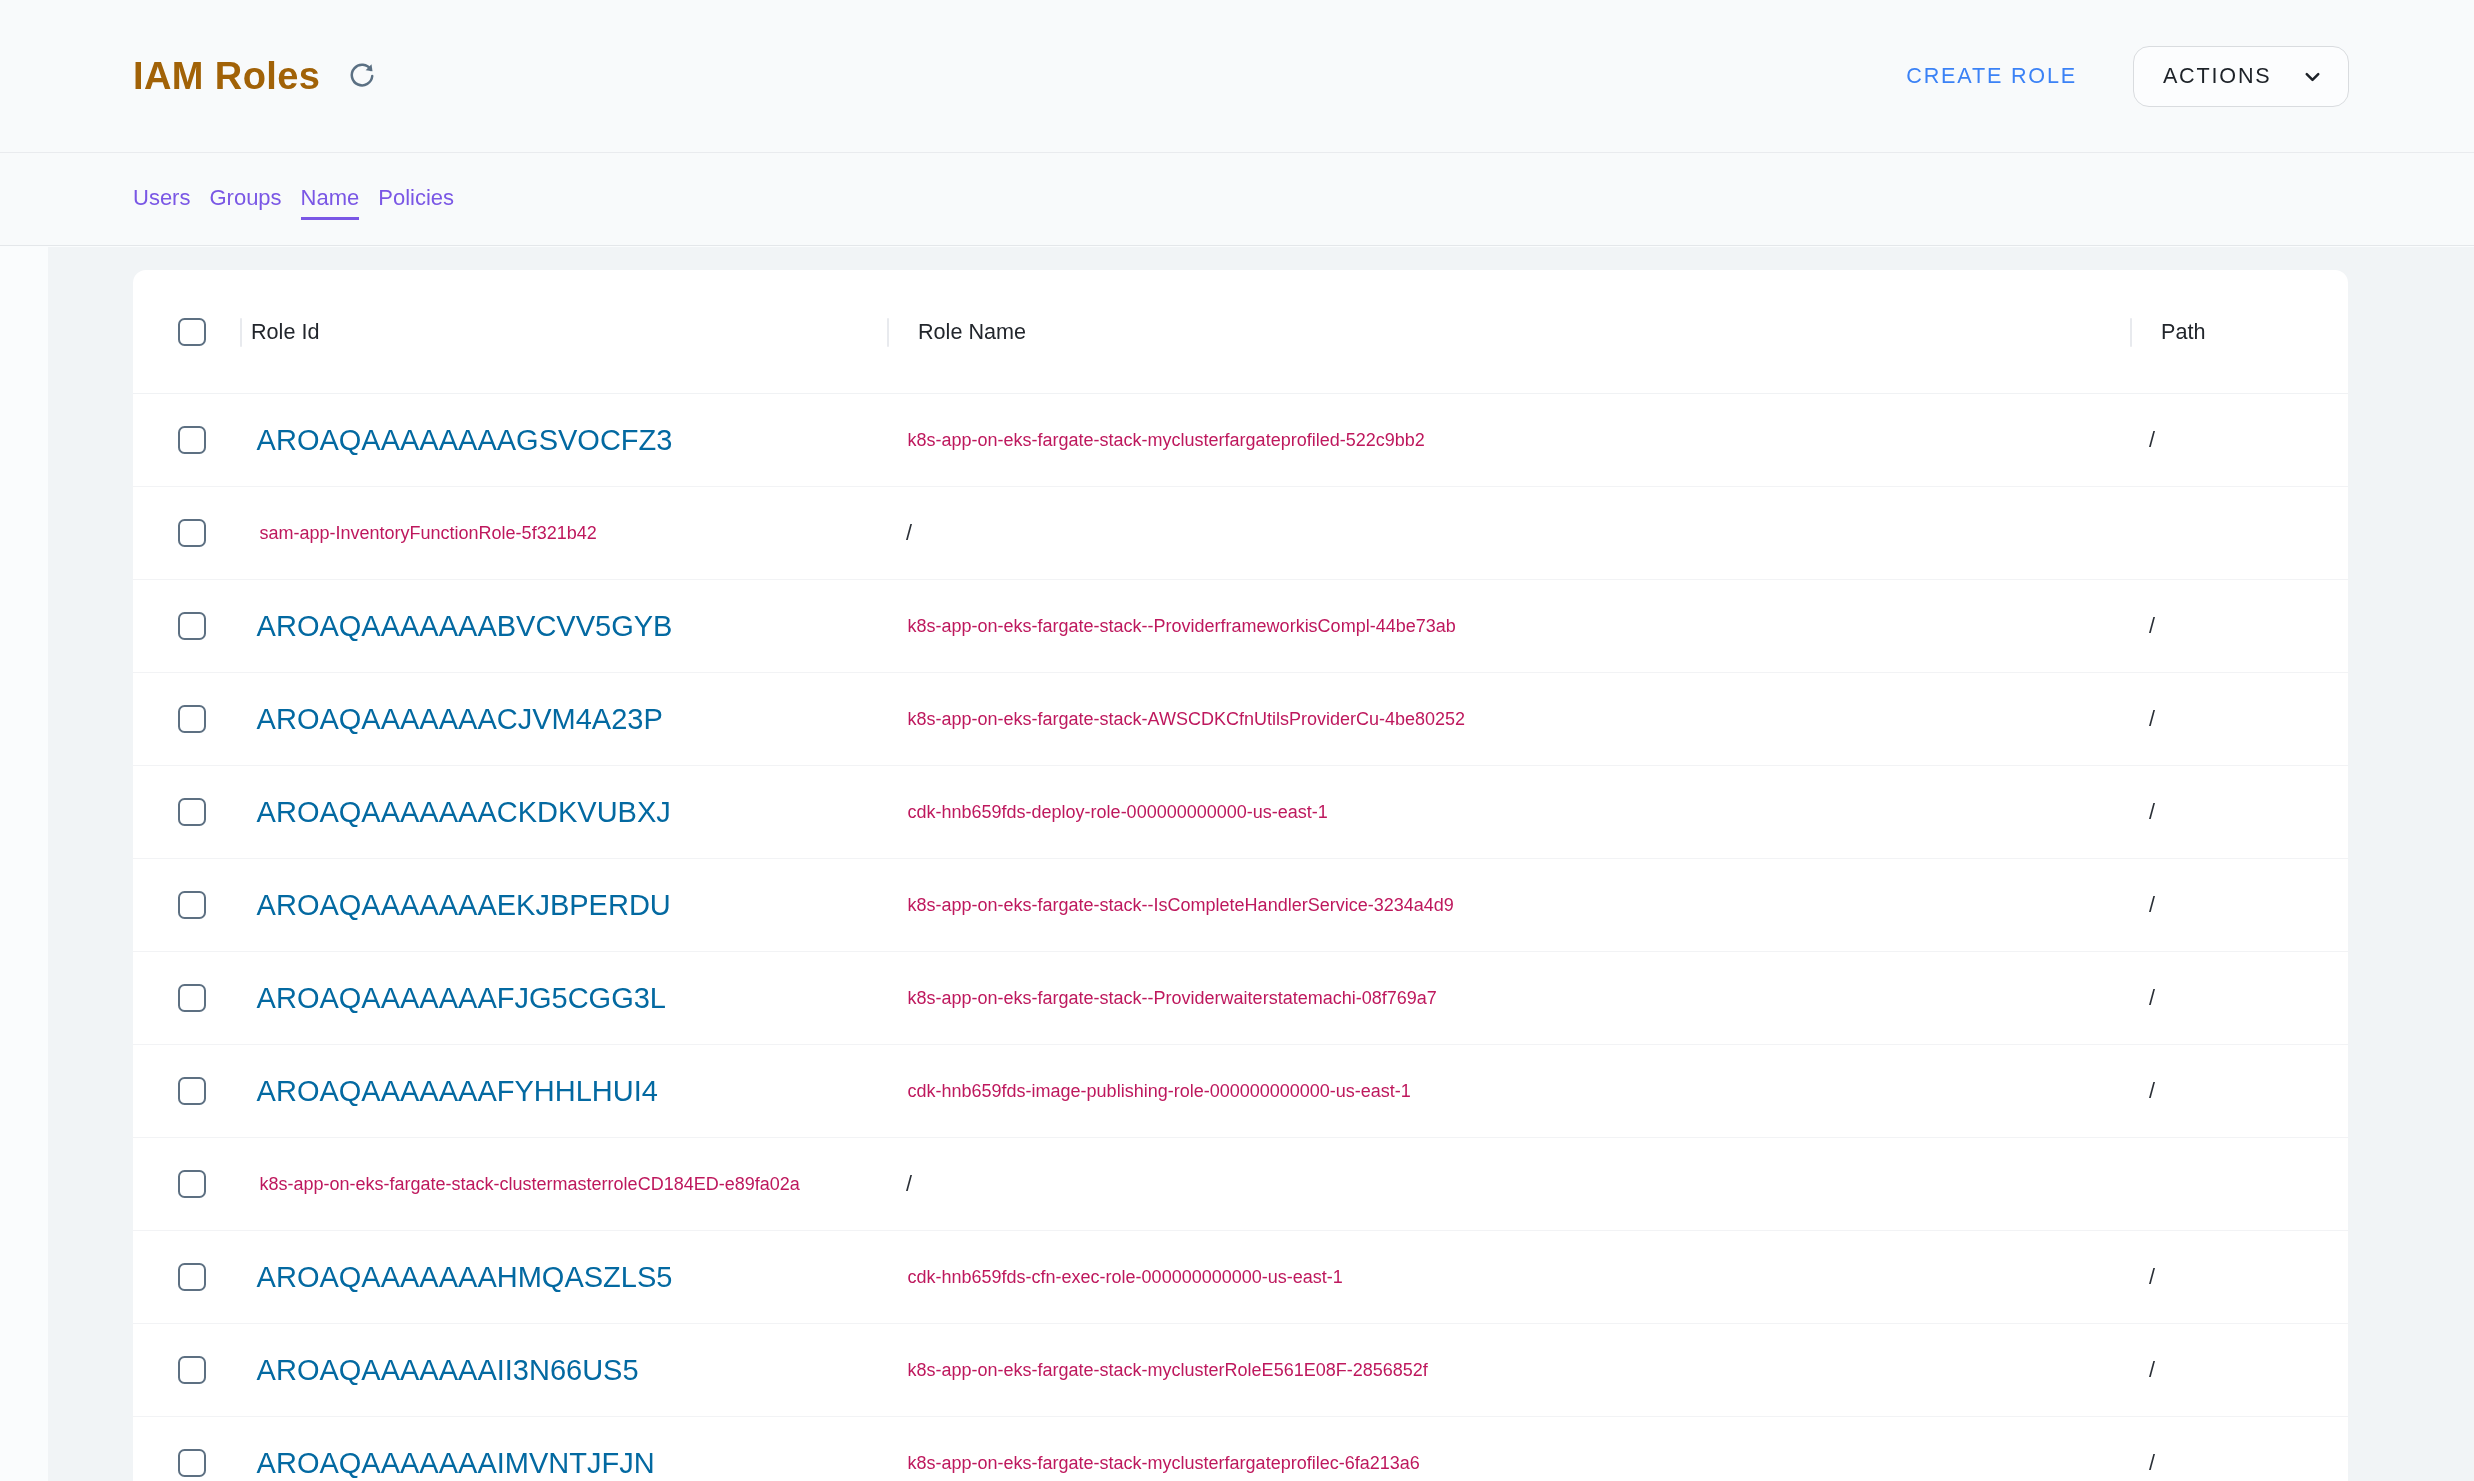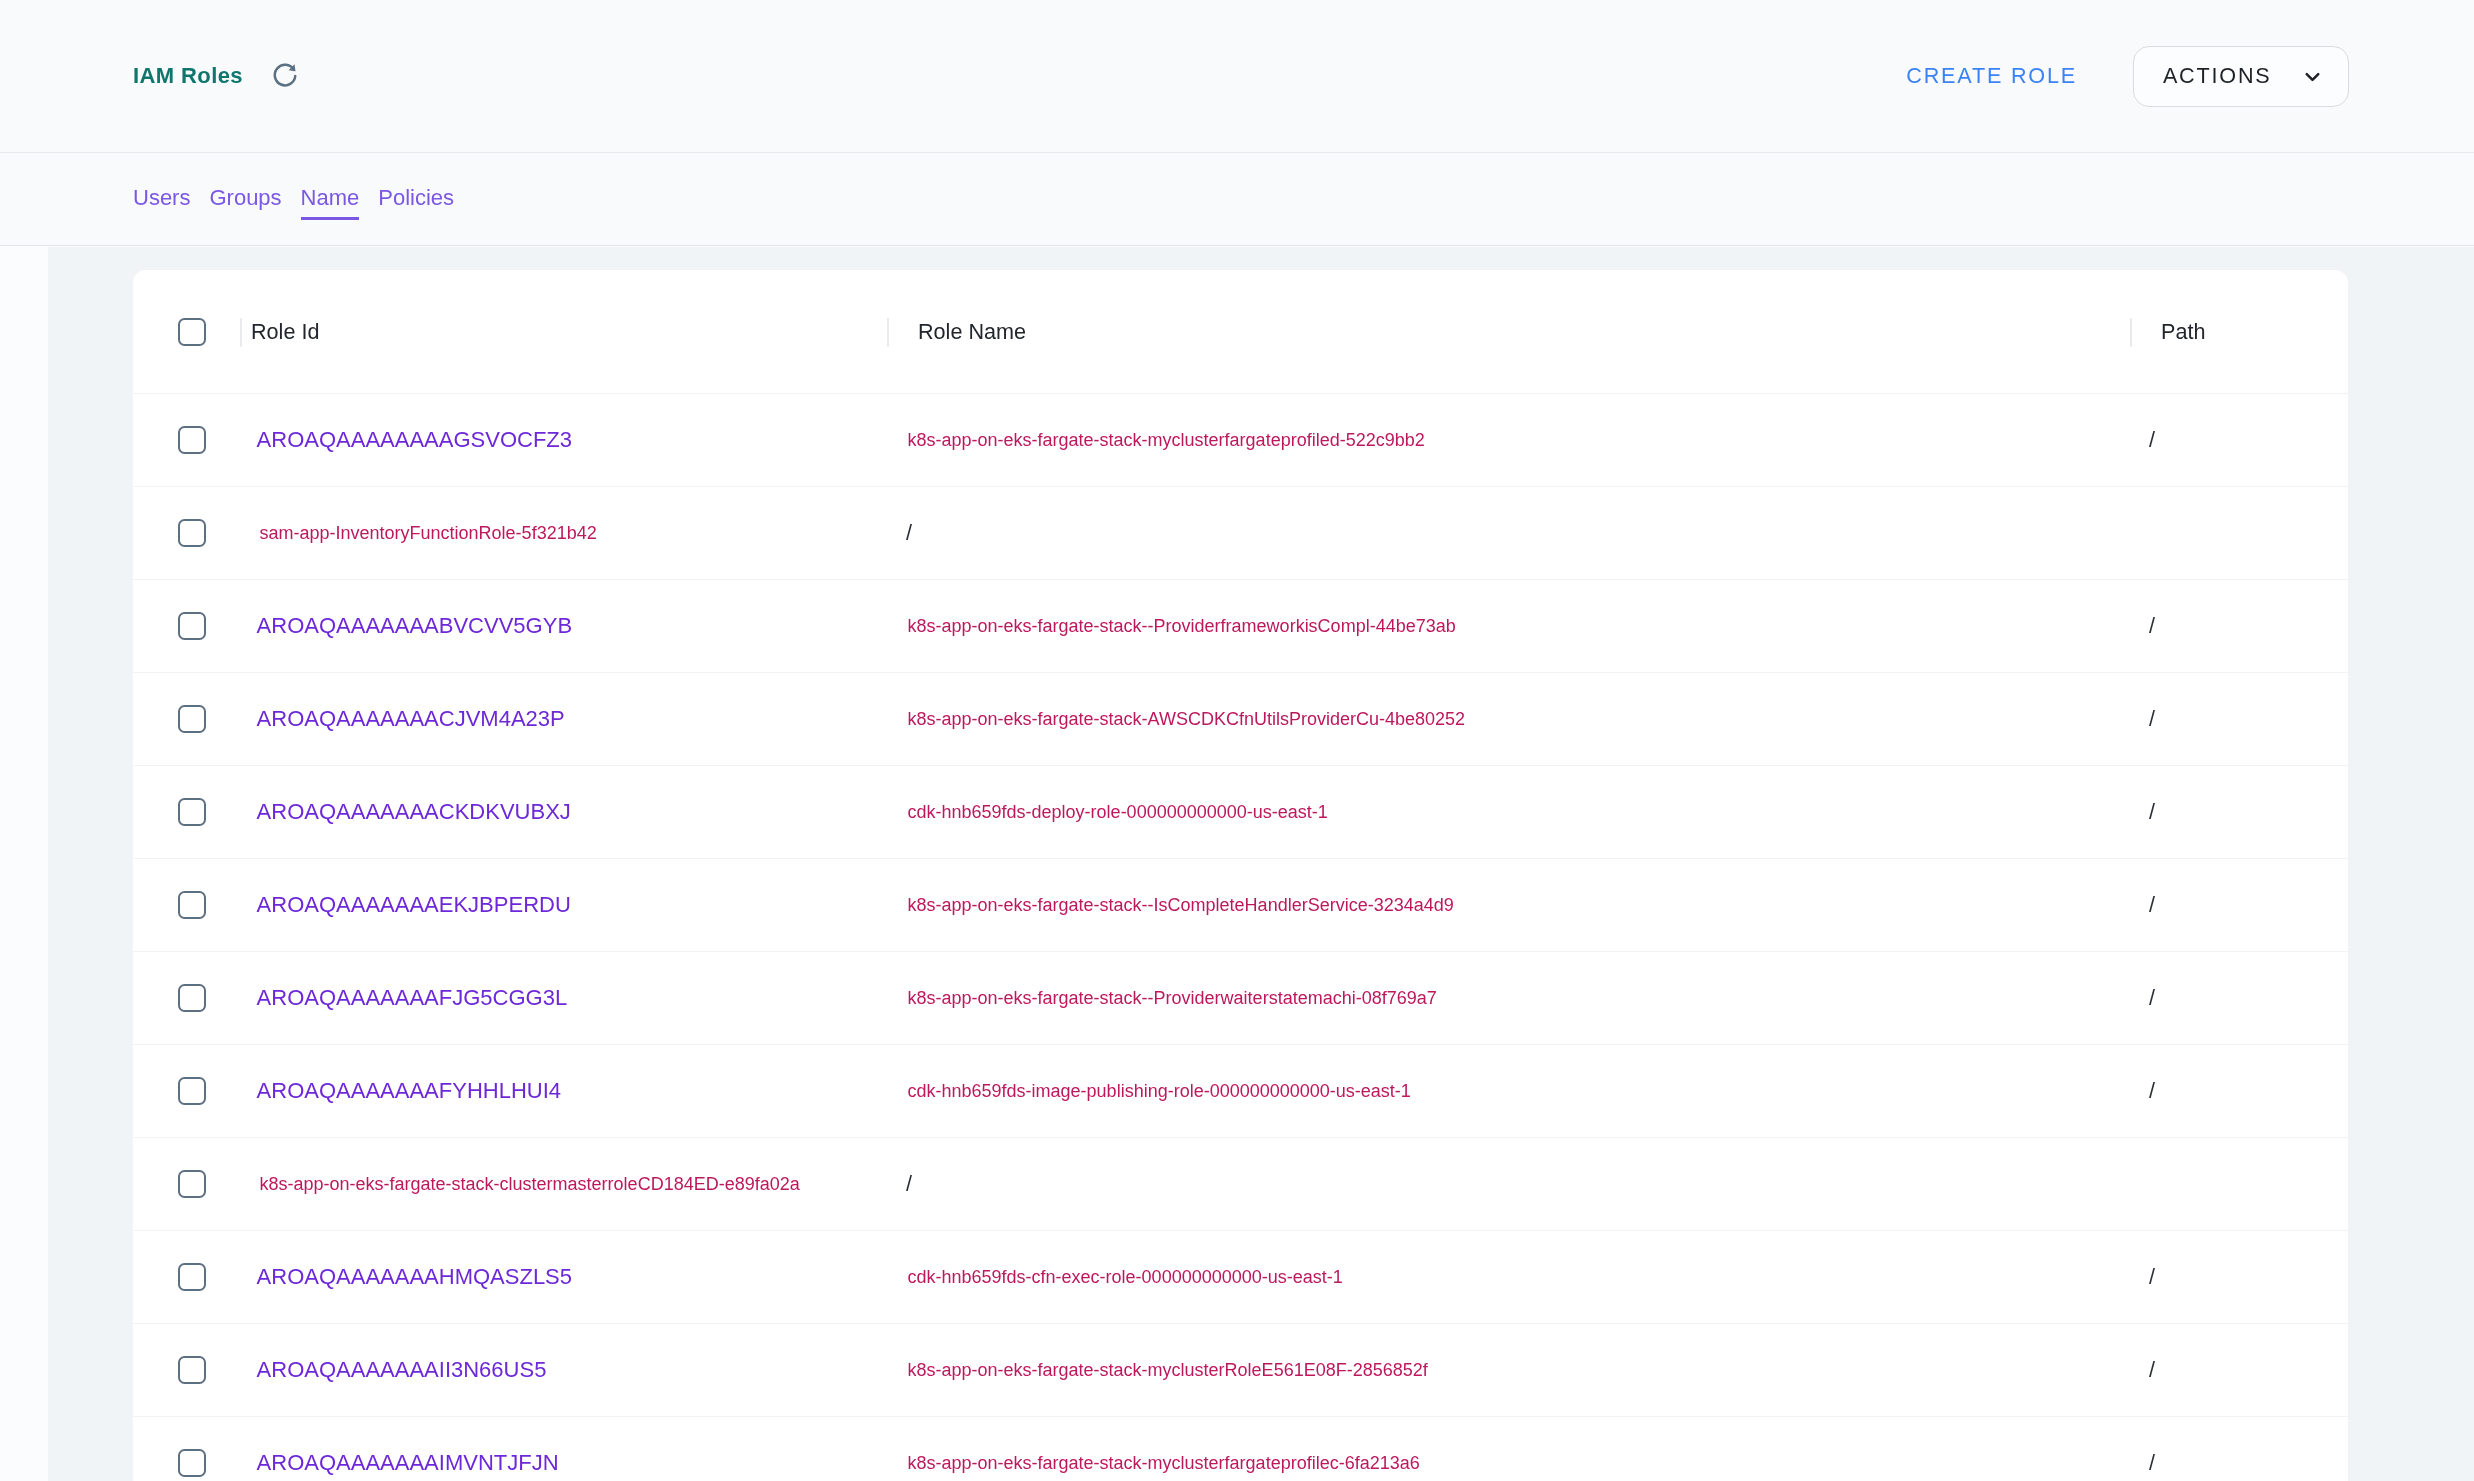--- a/index.html
+++ b/index.html
@@ -3,21 +3,21 @@
 <meta charset="utf-8">
 <style>
   * { margin:0; padding:0; box-sizing:border-box; }
   html,body { width:2475px; height:1481px; overflow:hidden;
     font-family:"Liberation Sans","DejaVu Sans",sans-serif; background:#fafcfd; }
 
   
   .topbar { position:absolute; left:0; top:0; width:2475px; height:153px;
     background:#f8fafb; border-bottom:0.7px solid #e9ebee;
     display:flex; align-items:center; padding:0 126px 0 133px; }
-  .page-title { font-size:22px; font-weight:600; color:#0f766e; letter-spacing:0.4px; }
+  .page-title { font-size:38px; font-weight:600; color:#a16207; letter-spacing:0.4px; }
   .refresh-btn { margin-left:24.5px; width:35px; height:35px; display:flex;
     align-items:center; justify-content:center; cursor:pointer; background:none; border:none; }
   .create-role-btn { margin-left:auto; background:none; border:none; cursor:pointer;
     font-family:inherit; font-size:21.6px; font-weight:400; letter-spacing:1.8px; color:#3b82f6; }
   .actions-btn { margin-left:56px; height:61px; padding:0 24.5px 0 29px;
     display:flex; align-items:center; gap:29px; background:#fcfdfe;
     border:1.4px solid #d9dcdf; border-radius:16px; cursor:pointer;
     font-family:inherit; font-size:21.6px; font-weight:500; letter-spacing:1.8px; color:#1d2228; }
 
   
@@ -44,21 +44,21 @@
   .th-rolename { padding-left:30px; }
   .th-path { padding-left:30px; }
   .vsep { position:absolute; top:48px; width:2.2px; height:29px; background:#e8eaee; border-radius:1.4px; }
   .vsep1 { left:107px; } .vsep2 { left:754px; } .vsep3 { left:1997px; }
 
   .cb-cell { display:flex; align-items:center; padding-left:45px; }
   .checkbox { width:28px; height:28px; border:2.9px solid #5d7082; border-radius:6.5px;
     background:#fff; cursor:pointer; flex:0 0 auto; }
 
   .cell-id { padding-left:16.6px; }
-  .role-link { font-size:22px; color:#6d28d9; text-decoration:none; cursor:pointer; white-space:nowrap;margin-top:41px; }
+  .role-link { font-size:29px; color:#0369a1; text-decoration:none; cursor:pointer; white-space:nowrap;margin-top:41px; }
   .cell-name { padding-left:19.5px; font-size:18px; color:#be185d; white-space:nowrap; overflow:hidden; }
   .cell-path { padding-left:18px; font-size:21.6px; color:#2a2f36; }
 
   svg { display:block; }
 </style>
 </head>
 <body>
 
 <header class="topbar">
   <h1 class="page-title">IAM Roles</h1>

